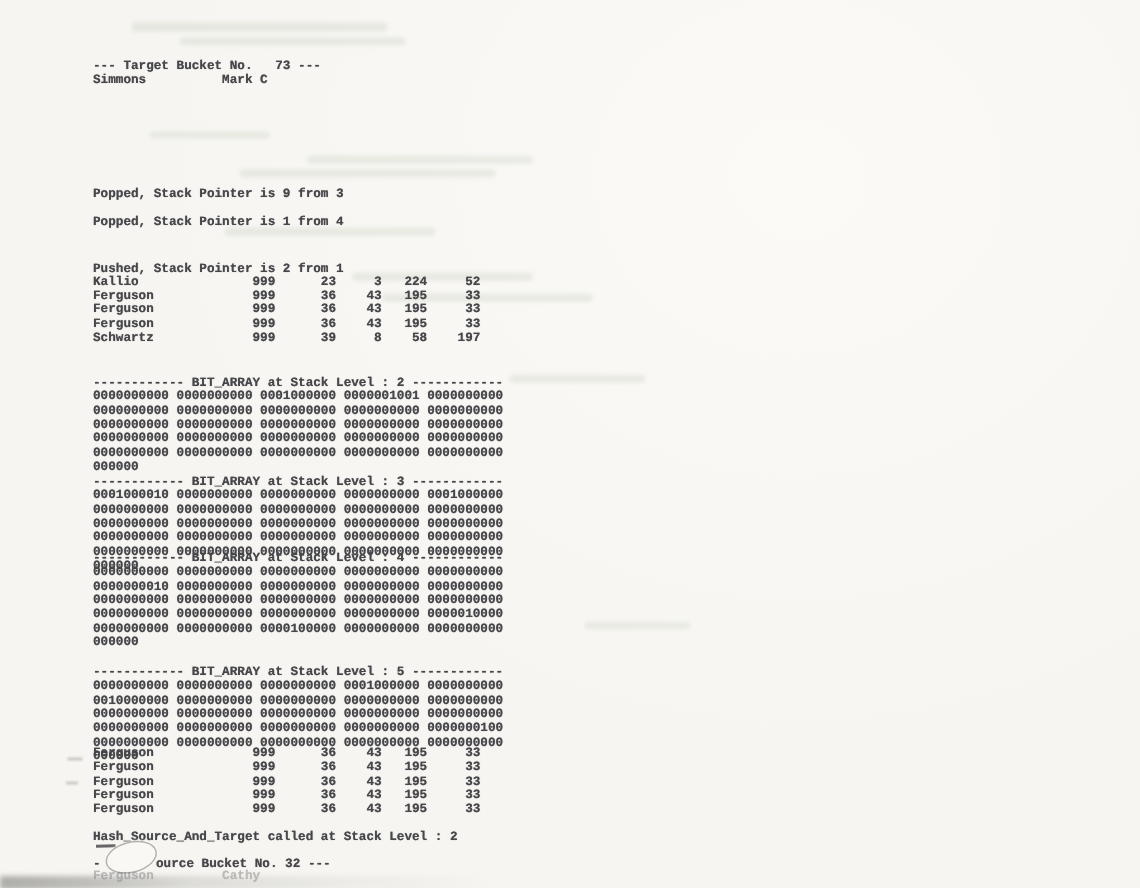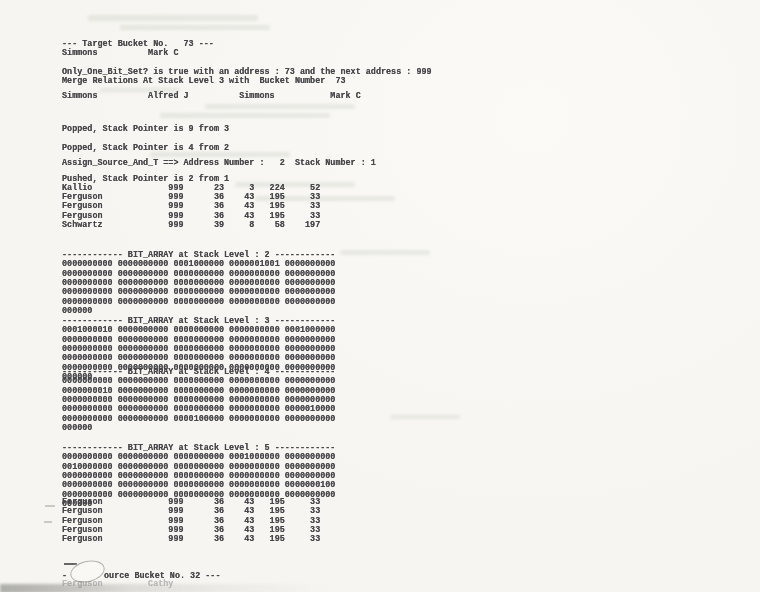--- a/index.html
+++ b/index.html
@@ -45,26 +45,22 @@
   <div class="smudge" style="left:150px;top:152px;width:140px;height:5px"></div>
   <div class="smudge" style="left:235px;top:182px;width:120px;height:5px"></div>
   <div class="smudge" style="left:255px;top:196px;width:140px;height:5px"></div>
   <div class="smudge" style="left:340px;top:250px;width:90px;height:5px"></div>
   <div class="smudge" style="left:390px;top:415px;width:70px;height:4px"></div>
   <div class="speck" style="left:45px;top:505px;width:10px;height:2px"></div>
   <div class="speck" style="left:44px;top:521px;width:8px;height:2px"></div>
 
   <pre class="blk" style="top:40px">--- Target Bucket No.   73 ---
 Simmons          Mark C</pre>
-  <pre class="blk" style="top:68px">Only_One_Bit_Set? is true with an address : 73 and the next address : 999
-Merge Relations At Stack Level 3 with  Bucket Number  73</pre>
-  <pre class="blk" style="top:92px">Simmons          Alfred J          Simmons           Mark C</pre>
   <pre class="blk" style="top:125px">Popped, Stack Pointer is 9 from 3</pre>
-  <pre class="blk" style="top:143.5px">Popped, Stack Pointer is 4 from 2</pre>
-  <pre class="blk" style="top:159px">Assign_Source_And_T ==&gt; Address Number :   2  Stack Number : 1</pre>
+  <pre class="blk" style="top:143.5px">Popped, Stack Pointer is 1 from 4</pre>
   <pre class="blk" style="top:174.5px">Pushed, Stack Pointer is 2 from 1
 Kallio               999      23     3   224     52
 Ferguson             999      36    43   195     33
 Ferguson             999      36    43   195     33
 Ferguson             999      36    43   195     33
 Schwartz             999      39     8    58    197</pre>
   <pre class="blk" style="top:251px">------------ BIT_ARRAY at Stack Level : 2 ------------
 0000000000 0000000000 0001000000 0000001001 0000000000
 0000000000 0000000000 0000000000 0000000000 0000000000
 0000000000 0000000000 0000000000 0000000000 0000000000
@@ -90,20 +86,21 @@
 0010000000 0000000000 0000000000 0000000000 0000000000
 0000000000 0000000000 0000000000 0000000000 0000000000
 0000000000 0000000000 0000000000 0000000000 0000000100
 0000000000 0000000000 0000000000 0000000000 0000000000
 000000</pre>
   <pre class="blk" style="top:498px">Ferguson             999      36    43   195     33
 Ferguson             999      36    43   195     33
 Ferguson             999      36    43   195     33
 Ferguson             999      36    43   195     33
 Ferguson             999      36    43   195     33</pre>
+  <pre class="blk" style="top:554px">Hash_Source_And_Target called at Stack Level : 2</pre>
   <div class="hash-mark"></div>
 
   <div class="src-line">
     <span style="left:62px">-</span>
     <span style="left:104px">ource Bucket No. 32 ---</span>
   </div>
   <div class="whiteout"></div>
 
   <pre class="blk faint" style="top:579.5px">Ferguson         Cathy</pre>
 

